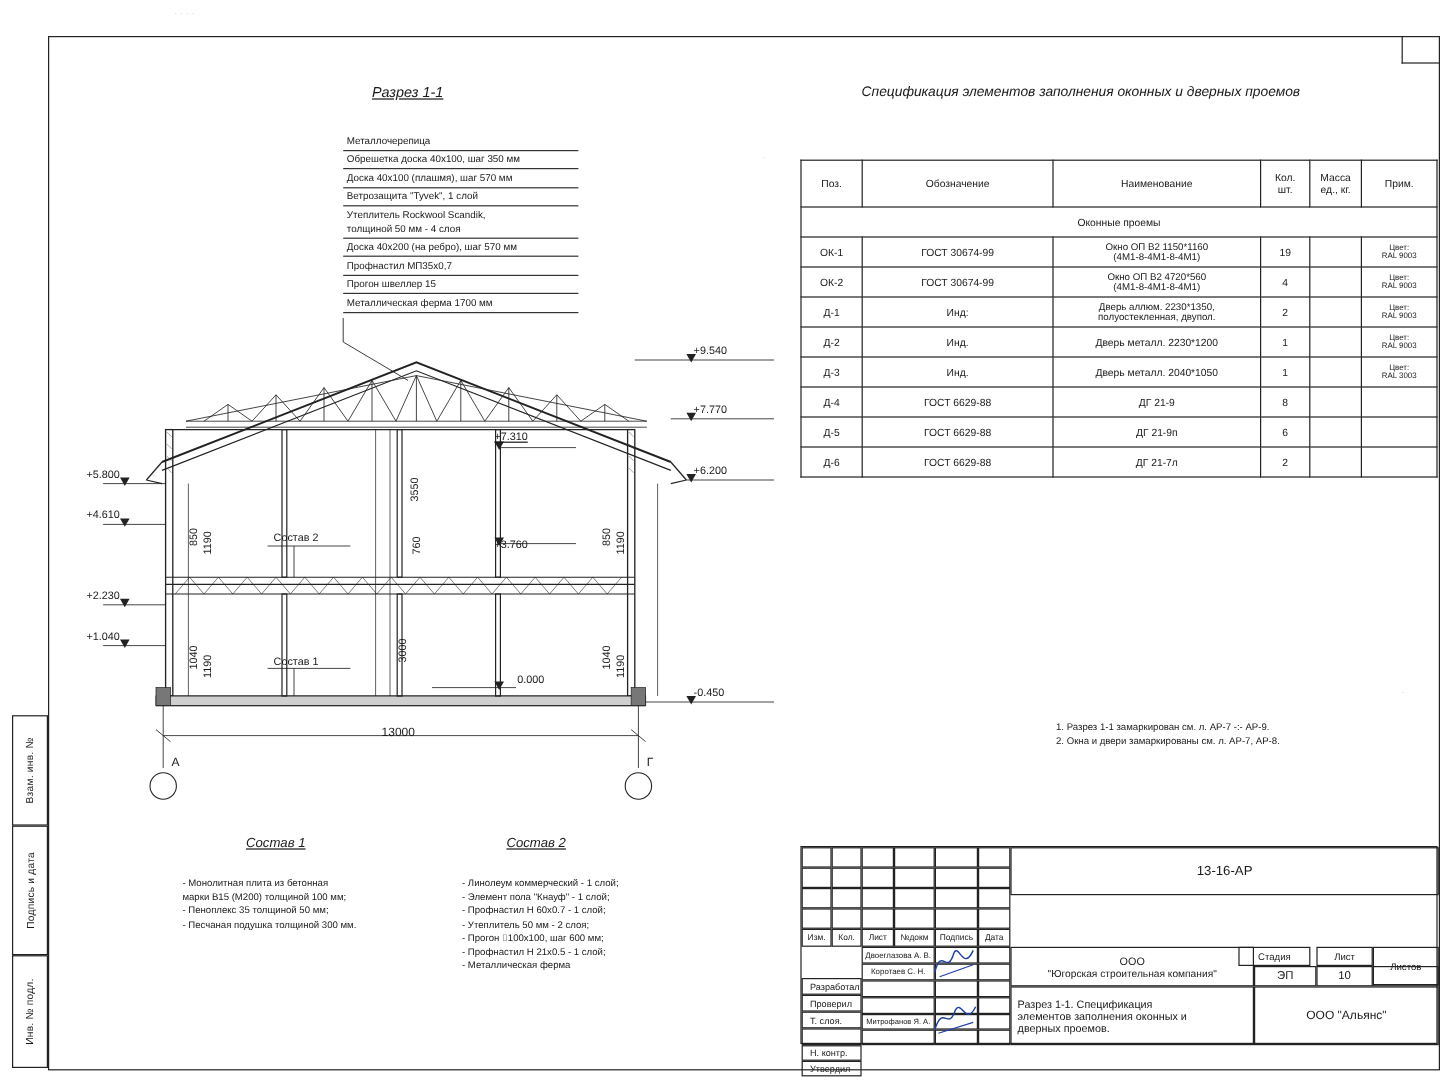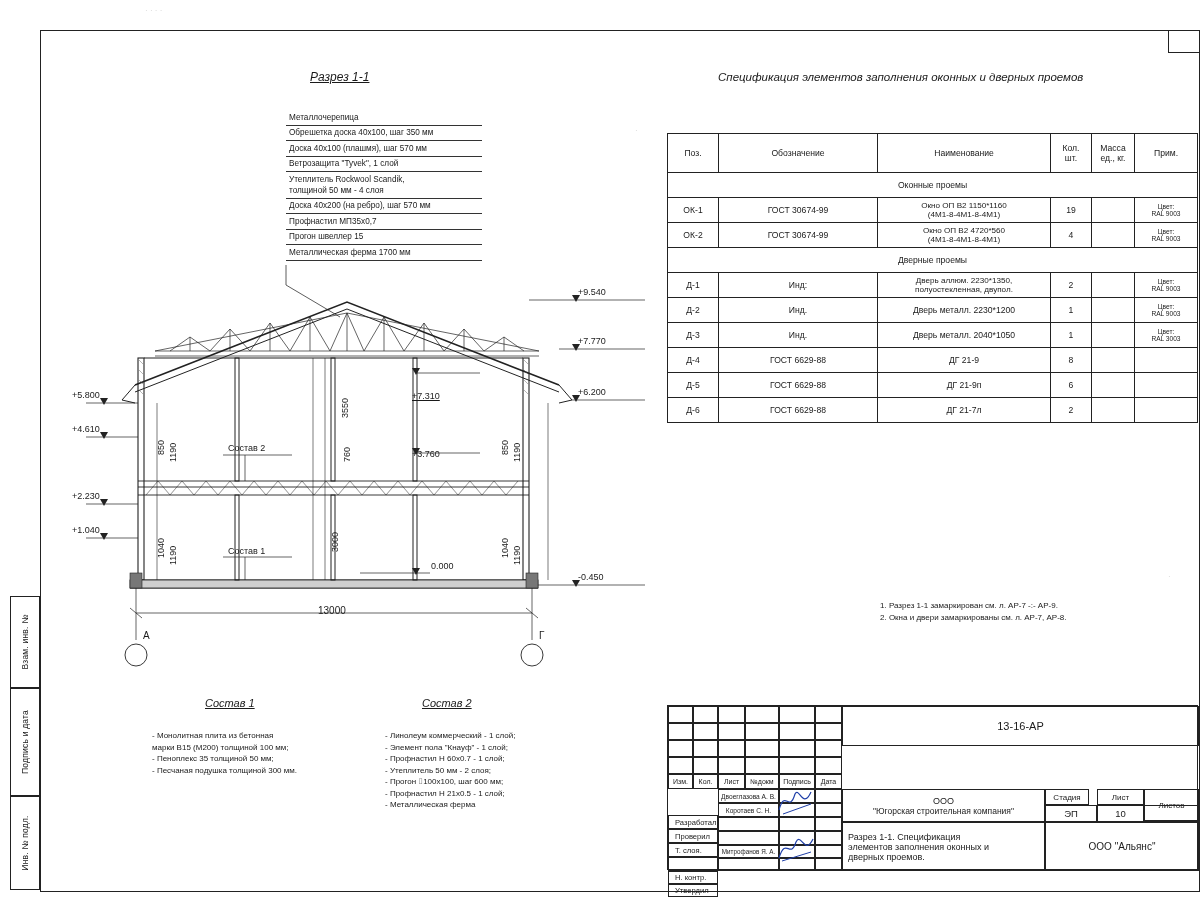--- a/index.html
+++ b/index.html
@@ -141,23 +141,20 @@
         <div>Окно ОП В2 4720*560</div>
         <div>(4М1-8-4М1-8-4М1)</div>
       </td>
       <td>4</td>
       <td></td>
       <td class="prim-cell">
         <div>Цвет:</div>
         <div>RAL 9003</div>
       </td>
     </tr>
-    <tr class="sec-row">
-      <td colspan="6">Дверные проемы</td>
-    </tr>
     <tr>
       <td>Д-1</td>
       <td>Инд:</td>
       <td class="twoline">
         <div>Дверь аллюм. 2230*1350,</div>
         <div>полуостекленная, двупол.</div>
       </td>
       <td>2</td>
       <td></td>
       <td class="prim-cell">
@@ -369,21 +366,21 @@
 <div class="t" style="left:72px;top:390px;">+5.800</div>
 <div class="t" style="left:72px;top:424px;">+4.610</div>
 <div class="t" style="left:72px;top:491px;">+2.230</div>
 <div class="t" style="left:72px;top:525px;">+1.040</div>
 
 <div class="t" style="left:578px;top:287px;">+9.540</div>
 <div class="t" style="left:578px;top:336px;">+7.770</div>
 <div class="t" style="left:578px;top:387px;">+6.200</div>
 <div class="t" style="left:578px;top:572px;">-0.450</div>
 
-<div class="t" style="left:412px;top:391px;text-decoration:underline;">+7.310</div>
+<div class="t" style="left:412px;top:359px;text-decoration:underline;">+7.310</div>
 <div class="t" style="left:412px;top:449px;">+3.760</div>
 <div class="t" style="left:416px;top:561px;padding-left:15px;">0.000</div>
 
 <div class="t rot" style="left:156px;top:455px;transform:rotate(-90deg);">850</div>
 <div class="t rot" style="left:168px;top:462px;transform:rotate(-90deg);">1190</div>
 <div class="t rot" style="left:156px;top:558px;transform:rotate(-90deg);">1040</div>
 <div class="t rot" style="left:168px;top:565px;transform:rotate(-90deg);">1190</div>
 
 <div class="t rot" style="left:500px;top:455px;transform:rotate(-90deg);">850</div>
 <div class="t rot" style="left:512px;top:462px;transform:rotate(-90deg);">1190</div>
@@ -493,21 +490,21 @@
   <div class="sb" style="left:147px;top:152px;width:27px;height:13px;"></div>
 
   <div class="sb" style="left:174px;top:0;width:357px;height:40px;font-size:11px;">13-16-АР</div>
 
 
   <div class="sb" style="left:174px;top:83px;width:203px;height:33px;flex-direction:column;font-size:9px;">
     <div>ООО</div>
     <div style="font-size:8.5px;">"Югорская строительная компания"</div>
   </div>
 
-  <div class="sb" style="left:377px;top:83px;width:44px;height:16px;font-size:8px;">Стадия</div>
+  <div class="sb" style="left:364px;top:83px;width:60px;height:16px;font-size:8px;">Стадия</div>
   <div class="sb" style="left:429px;top:83px;width:47px;height:16px;font-size:8px;">Лист</div>
   <div class="sb" style="left:476px;top:83px;width:55px;height:32px;font-size:8px;">Листов</div>
 
   <div class="sb" style="left:377px;top:99px;width:52px;height:17px;font-size:9.5px;">ЭП</div>
   <div class="sb" style="left:429px;top:99px;width:47px;height:17px;font-size:9.5px;">10</div>
   <div class="sb" style="left:476px;top:99px;width:55px;height:17px;font-size:9.5px;"></div>
 
   <div class="sb" style="left:174px;top:116px;width:203px;height:49px;flex-direction:column;align-items:flex-start;padding-left:5px;text-align:left;justify-content:center;font-size:9px;">
     <div>Разрез 1-1. Спецификация</div>
     <div>элементов заполнения оконных и</div>

